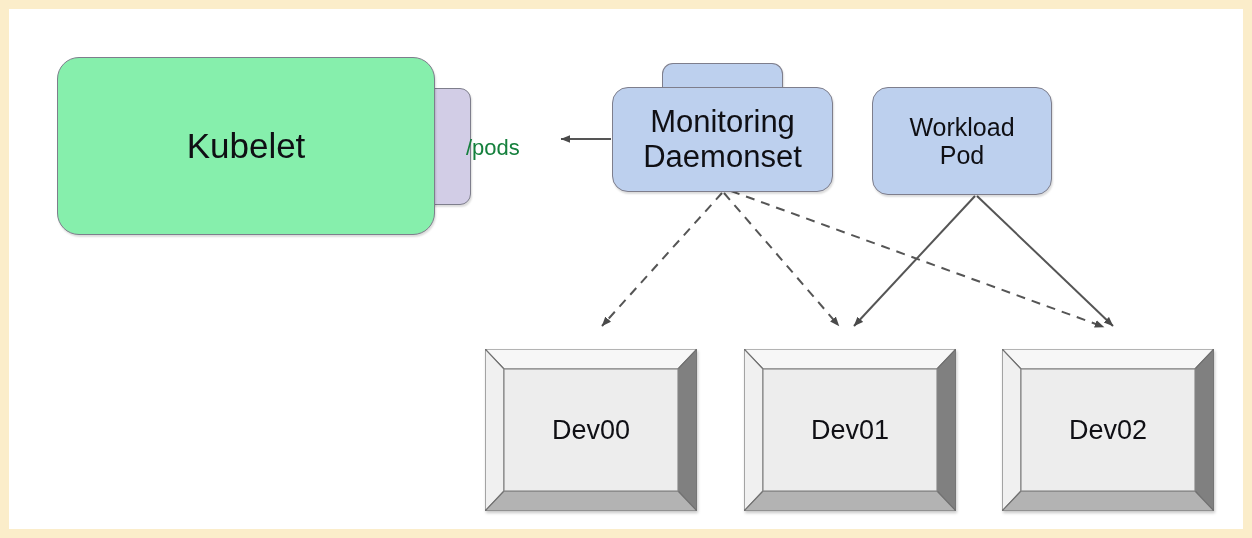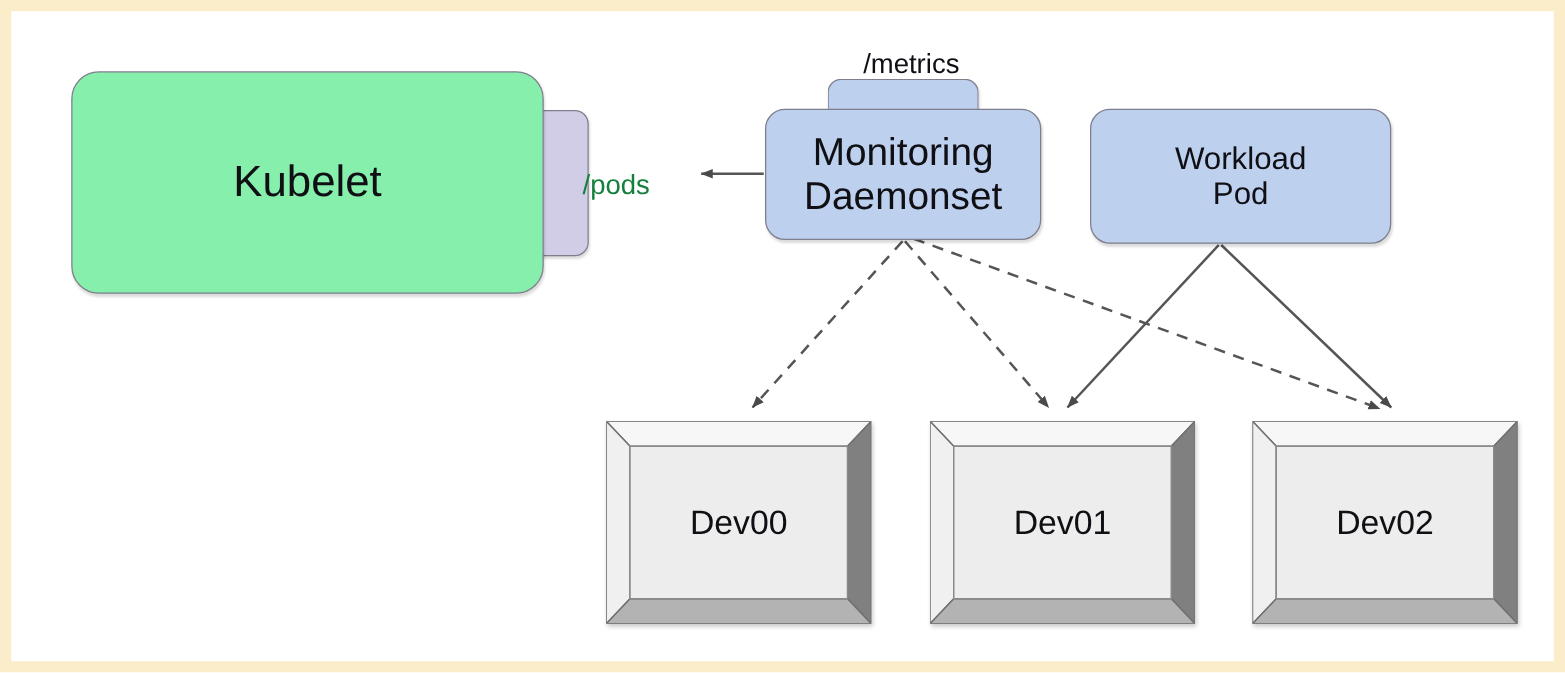--- a/index.html
+++ b/index.html
@@ -98,30 +98,30 @@
   }
   #monitoring-box {
     left: 603px; top: 78px;
     width: 221px; height: 105px;
     background: #bdd0ee;
     font-size: 31px;
     z-index: 3;
   }
   #workload-box {
     left: 863px; top: 78px;
-    width: 241px; height: 108px;
+    width: 180px; height: 108px;
     background: #bdd0ee;
     font-size: 25px;
     z-index: 3;
   }
   
   .cube {
     width: 196px;
     height: 162px;
-    top: 328px;
+    top: 340px;
     z-index: 3;
     filter: drop-shadow(1px 2px 1.5px rgba(0,0,0,0.22));
   }
   .cube svg { display: block; }
   .cube .cube-label {
     position: absolute;
     left: 0; top: 0;
     width: 212px; height: 162px;
     display: flex;
     align-items: center;
@@ -179,23 +179,20 @@
     <div class="node rbox" id="kubelet-box">
       <span class="lbl">Kubelet</span>
     </div>
 
     <div class="node" id="kubelet-port-label">
       <span>/pods</span>
     </div>
 
     <div class="node rbox" id="monitoring-port"></div>
 
-    <div class="node" id="monitoring-port-label">
-      <span>/metrics</span>
-    </div>
 
     <div class="node rbox" id="monitoring-box">
       <span class="lbl">Monitoring
 Daemonset</span>
     </div>
 
     <div class="node rbox" id="workload-box">
       <span class="lbl">Workload
 Pod</span>
     </div>

